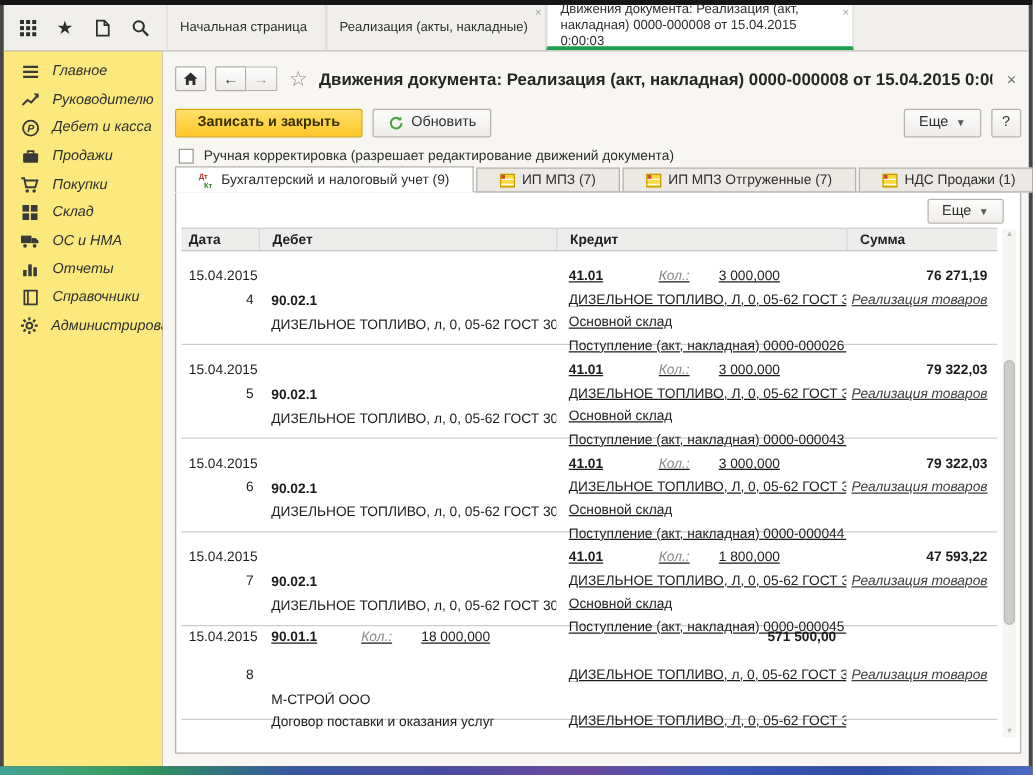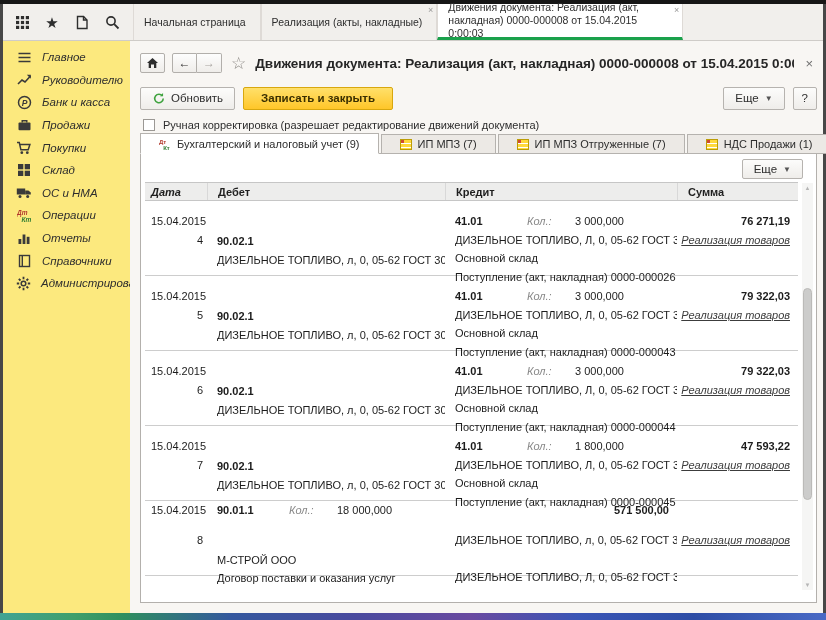--- a/index.html
+++ b/index.html
@@ -53,30 +53,30 @@
   .grid-ic:after { content:""; position:absolute; left:0; right:0; top:7px; border-top:1px solid #fff; }
   .grid-ic b { position:absolute; left:0; top:0; width:3px; height:3px; background:#d04b2f; }
 
   .panel { position:absolute; top:112px; left:10px; right:6px; bottom:10px; background:#ffffff; border:1px solid #b3b0ac; z-index:1; }
   .panel-more { position:absolute; top:5px; right:13px; height:20px; }
   .panel-more .btn { height:20px; }
 
   .table-wrap { position:absolute; top:28px; left:4px; right:18px; bottom:12px; overflow:hidden; font-size:11px; }
   .t-header { display:grid; grid-template-columns:62px 238px 232px 1fr; height:19px; background:var(--hdr,#ededec); border-top:1px solid #c6c6c6; border-bottom:1px solid #c6c6c6; font-weight:bold; color:#1f1f1f; align-items:stretch; }
   .t-header > div { display:flex; align-items:center; padding-left:10px; }
-  .t-header > div:first-child { padding-left:6px;font-style:italic; }
+  .t-header > div:first-child { padding-left:6px; }
   .t-header > div + div { border-left:1px solid #d8d8d8; }
 
   .t-entry { cursor:pointer; }
   .t-entry + .t-entry { border-top:1px solid #cdcdcd; }
   .t-line { display:grid; grid-template-columns:62px 238px 232px 1fr; height:18.5px; align-items:center; color:#1c1c1c; }
   .c-date { padding-left:6px; white-space:nowrap; }
   .c-num  { text-align:right; padding-right:4px; }
   .c-deb  { padding-left:10px; white-space:nowrap; overflow:hidden;margin-top:40px; }
-  .c-cred { padding-left:10px; white-space:nowrap; overflow:hidden; display:flex; align-items:center; }
+  .c-cred { padding-left:10px; white-space:nowrap; overflow:hidden; display:flex; align-items:center;text-decoration:underline; }
   .acct { font-weight:bold; }
   .c-cred .acct { width:72px; flex:none; }
   .qlbl { font-style:italic; color:#8a8a8a; width:48px; flex:none; }
   .qty  { flex:1; padding-right:8px; }
   .c-sum { text-align:right; padding-right:8px; font-weight:bold; white-space:nowrap; }
   .c-note { text-align:right; padding-right:8px; font-style:italic; color:#3c3c3c; white-space:nowrap;text-decoration:underline; }
 
   .vscroll { position:absolute; top:29px; right:3px; width:11px; bottom:12px; background:#f5f5f4; }
   .vscroll .arr { position:absolute; left:0; right:0; height:10px; color:#b5b5b5; font-size:6px; text-align:center; line-height:10px; cursor:pointer; }
   .vscroll .arr.up { top:0; } .vscroll .arr.dn { bottom:0; }
@@ -157,21 +157,21 @@
         </span>
         <span>Руководителю</span>
       </div>
       <div class="side-item">
         <span class="ic">
           <svg width="15" height="15" viewBox="0 0 15 15">
             <circle cx="7.5" cy="7.5" r="6" fill="none" stroke="#3a3a3a" stroke-width="1.5"></circle>
             <text x="4.8" y="10.6" font-size="8.5" font-weight="bold" fill="#3a3a3a" font-family="Liberation Sans, sans-serif">Р</text>
           </svg>
         </span>
-        <span>Банк и касса</span>
+        <span>Дебет и касса</span>
       </div>
       <div class="side-item">
         <span class="ic">
           <svg width="15" height="14" viewBox="0 0 15 14">
             <path d="M5.2 4.6V2.8h4.6v1.8" fill="none" stroke="#3a3a3a" stroke-width="1.4"></path>
             <rect x="1.5" y="4.6" width="12" height="7.6" rx="1" fill="#3a3a3a"></rect>
           </svg>
         </span>
         <span>Продажи</span>
       </div>
@@ -205,29 +205,20 @@
             <path d="M9.2 4.4h3.2l2.4 2.2v1.9H9.2z" fill="#3a3a3a"></path>
             <circle cx="4" cy="10.6" r="1.5" fill="#3a3a3a"></circle>
             <circle cx="11.7" cy="10.6" r="1.5" fill="#3a3a3a"></circle>
           </svg>
         </span>
         <span>ОС и НМА</span>
       </div>
       <div class="side-item">
         <span class="ic">
           <svg width="14" height="14" viewBox="0 0 14 14">
-            <text x="0" y="6.5" font-size="6.5" font-weight="bold" fill="#b23a2e" font-family="Liberation Sans, sans-serif">Дт</text>
-            <text x="4.5" y="13.5" font-size="6.5" font-weight="bold" fill="#2e7d32" font-family="Liberation Sans, sans-serif">Кт</text>
-          </svg>
-        </span>
-        <span>Операции</span>
-      </div>
-      <div class="side-item">
-        <span class="ic">
-          <svg width="14" height="14" viewBox="0 0 14 14">
             <g fill="#3a3a3a">
               <rect x="1.5" y="8" width="2.8" height="5"></rect>
               <rect x="5.6" y="3.5" width="2.8" height="9.5"></rect>
               <rect x="9.7" y="5.8" width="2.8" height="7.2"></rect>
             </g>
           </svg>
         </span>
         <span>Отчеты</span>
       </div>
       <div class="side-item">
@@ -263,28 +254,28 @@
       <div class="nav-group">
         <div class="nav-btn">←</div>
         <div class="nav-btn">→</div>
       </div>
       <span class="fav-star">☆</span>
       <div class="doc-title">Движения документа: Реализация (акт, накладная) 0000-000008 от 15.04.2015 0:00:03</div>
       <span class="doc-close">×</span>
     </div>
 
     <div class="btn-row">
+      <button class="btn btn-primary">Записать и закрыть</button>
       <button class="btn">
         <svg width="13" height="13" viewBox="0 0 14 14">
             <path d="M11.2 4.2A4.6 4.6 0 1 0 12.1 7" fill="none" stroke="#3fa33f" stroke-width="1.7"></path>
             <path d="M11.9 1.2v3.4H8.5z" fill="#3fa33f"></path>
           </svg>
         <span>Обновить</span>
       </button>
-      <button class="btn btn-primary">Записать и закрыть</button>
       <div class="spacer"></div>
       <button class="btn">
         <span>Еще</span>
         <span class="caret">▼</span>
       </button>
       <button class="btn btn-help">?</button>
     </div>
 
     <div class="chk-row">
       <div class="checkbox"></div>

